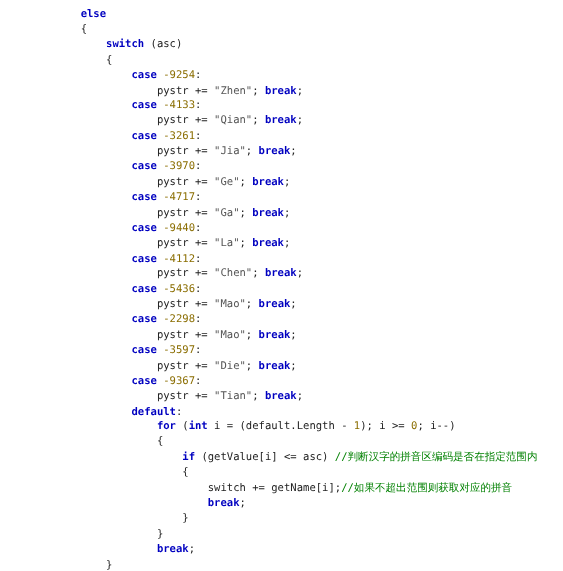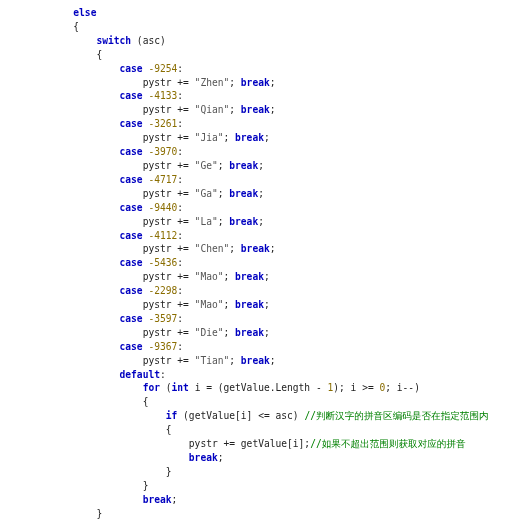--- a/index.html
+++ b/index.html
@@ -47,25 +47,25 @@
 <span class="p">                        </span><span class="id">pystr += </span><span class="s">"Chen"</span><span class="p">; </span><span class="k">break</span><span class="p">;</span>
 <span class="p">                    </span><span class="k">case</span><span class="p"> </span><span class="n">-5436</span><span class="p">:</span>
 <span class="p">                        </span><span class="id">pystr += </span><span class="s">"Mao"</span><span class="p">; </span><span class="k">break</span><span class="p">;</span>
 <span class="p">                    </span><span class="k">case</span><span class="p"> </span><span class="n">-2298</span><span class="p">:</span>
 <span class="p">                        </span><span class="id">pystr += </span><span class="s">"Mao"</span><span class="p">; </span><span class="k">break</span><span class="p">;</span>
 <span class="p">                    </span><span class="k">case</span><span class="p"> </span><span class="n">-3597</span><span class="p">:</span>
 <span class="p">                        </span><span class="id">pystr += </span><span class="s">"Die"</span><span class="p">; </span><span class="k">break</span><span class="p">;</span>
 <span class="p">                    </span><span class="k">case</span><span class="p"> </span><span class="n">-9367</span><span class="p">:</span>
 <span class="p">                        </span><span class="id">pystr += </span><span class="s">"Tian"</span><span class="p">; </span><span class="k">break</span><span class="p">;</span>
 <span class="p">                    </span><span class="k">default</span><span class="p">:</span>
-<span class="p">                        </span><span class="k">for</span><span class="p"> (</span><span class="k">int</span><span class="p"> </span><span class="id">i = (getValue.Length - </span><span class="n">1</span><span class="id">); i &gt;= </span><span class="n">0</span><span class="id">; i--)</span>
+<span class="p">                        </span><span class="k">for</span><span class="p"> (</span><span class="k">int</span><span class="p"> </span><span class="id">i = (default.Length - </span><span class="n">1</span><span class="id">); i &gt;= </span><span class="n">0</span><span class="id">; i--)</span>
 <span class="p">                        </span><span class="p">{</span>
 <span class="p">                            </span><span class="k">if</span><span class="p"> </span><span class="id">(getValue[i] &lt;= asc) </span><span class="c">//判断汉字的拼音区编码是否在指定范围内</span>
 <span class="p">                            </span><span class="p">{</span>
-<span class="p">                                </span><span class="id">pystr += getValue[i];</span><span class="c">//如果不超出范围则获取对应的拼音</span>
+<span class="p">                                </span><span class="id">switch += getName[i];</span><span class="c">//如果不超出范围则获取对应的拼音</span>
 <span class="p">                                </span><span class="k">break</span><span class="p">;</span>
 <span class="p">                            </span><span class="p">}</span>
 <span class="p">                        </span><span class="p">}</span>
 <span class="p">                        </span><span class="k">break</span><span class="p">;</span>
 <span class="p">                </span><span class="p">}</span>
 
 
 
 
 

